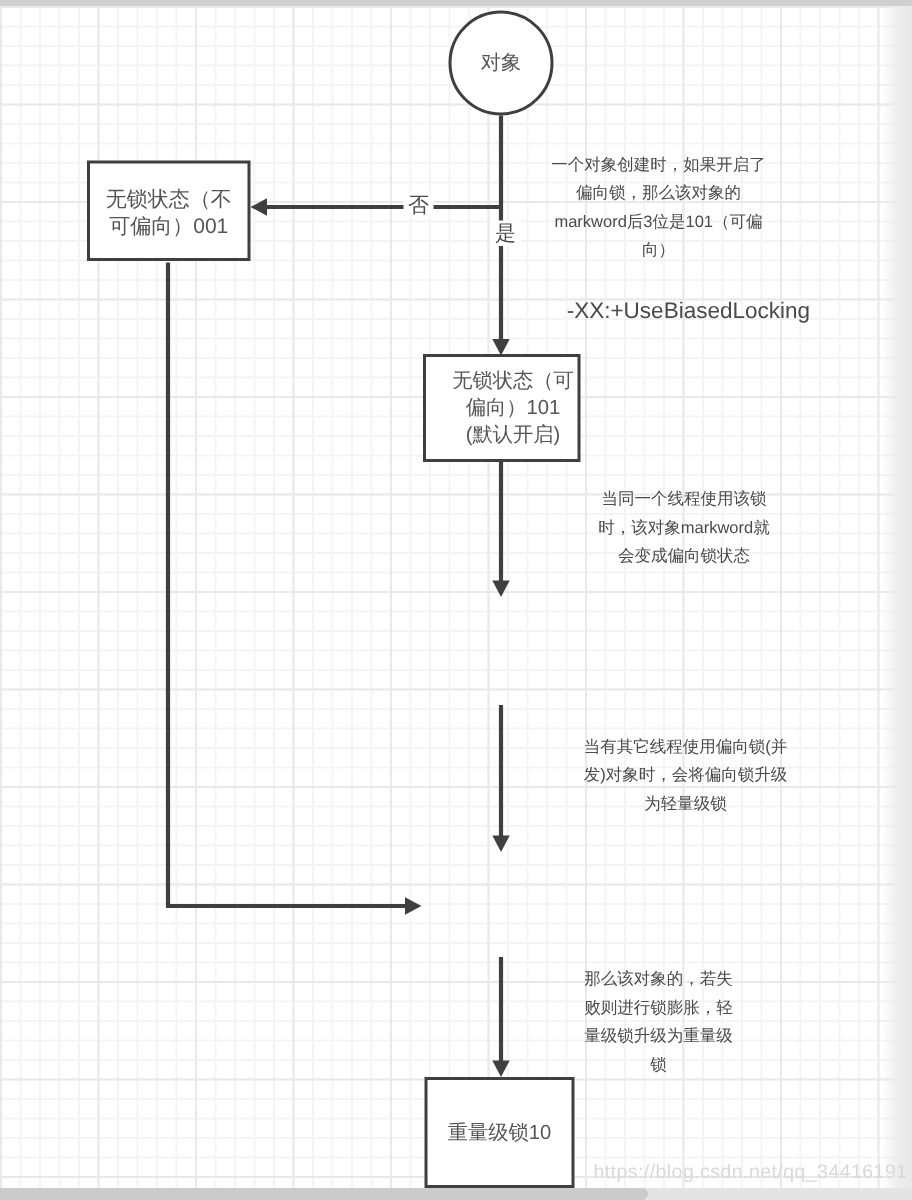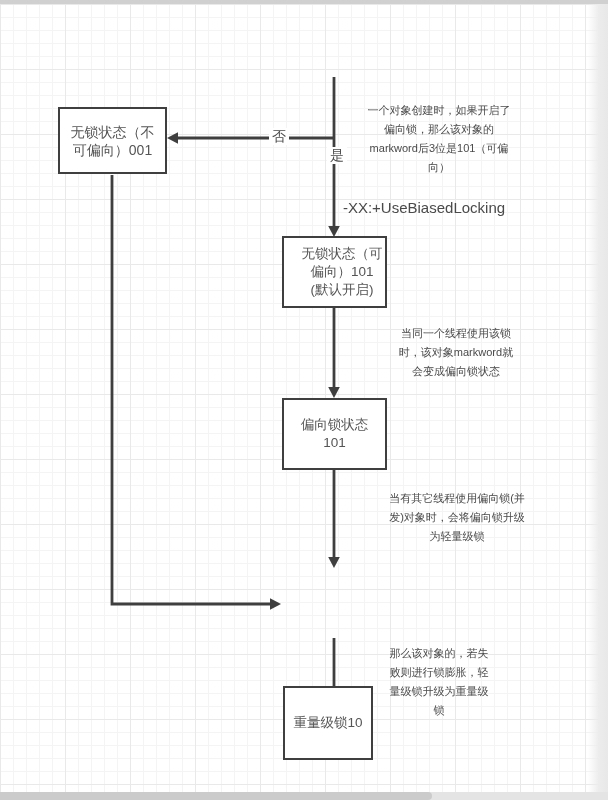--- a/index.html
+++ b/index.html
@@ -29,37 +29,37 @@
     display:flex;align-items:center;justify-content:center;text-align:center;
     color:#555;font-size:13.5px;line-height:18px;z-index:2;
   }
   .node-label{white-space:pre-line;}
   .circle{border-radius:50%;}
   .n-object{left:299px;top:7px;width:70px;height:70px;}
   .n-nolock-unbiasable{left:58px;top:107px;width:109px;height:67px;font-size:14px;}
   .n-nolock-biasable{left:282px;top:236px;width:105px;height:72px;padding-left:15px;}
   .n-biased{left:282px;top:398px;width:105px;height:72px;}
   .n-light{left:282px;top:568px;width:105px;height:70px;}
-  .n-heavy{left:283px;top:686px;width:90px;height:74px;}
+  .n-heavy{left:283px;top:718px;width:100px;height:74px;}
   .branch-label{
     position:absolute;background:#fff;color:#4a4a4a;font-size:14px;
     padding:0 3px;z-index:3;line-height:17px;
   }
   .lbl-no{left:269px;top:128px;}
   .lbl-yes{left:327px;top:147px;}
   .annotation{
     position:absolute;color:#4a4a4a;font-size:11px;line-height:19px;
     text-align:center;white-space:pre-line;z-index:2;
   }
   .a1{left:337px;top:101px;width:204px;}
   .a2{left:356px;top:324px;width:200px;}
   .a3{left:351px;top:489px;width:212px;}
   .a4{left:339px;top:644px;width:200px;}
   .jvm-flag{
-    position:absolute;left:324px;top:199px;width:200px;text-align:center;
+    position:absolute;left:340px;top:199px;width:200px;text-align:right;
     color:#4a4a4a;font-size:15px;z-index:2;
   }
   .watermark{
     position:absolute;right:3px;top:773px;color:#d9d9d9;font-size:13px;z-index:7;
     letter-spacing:0.3px;
   }
   .hscroll-track{
     position:absolute;left:0;bottom:0;width:608px;height:8px;background:#e4e4e4;z-index:8;
   }
   .hscroll-thumb{
@@ -88,36 +88,35 @@
     <path d="M334 470 V560" stroke="#3f3f3f" stroke-width="2.8" fill="none"></path>
     <polygon points="334,568 328.2,557 339.8,557" fill="#3f3f3f"></polygon>
 
     <path d="M334 638 V710" stroke="#3f3f3f" stroke-width="2.8" fill="none"></path>
     <polygon points="334,718 328.2,707 339.8,707" fill="#3f3f3f"></polygon>
 
     <path d="M112 175 V604 H272" stroke="#3f3f3f" stroke-width="2.8" fill="none"></path>
     <polygon points="281,604 270,598.2 270,609.8" fill="#3f3f3f"></polygon>
   </svg>
 
+  <div class="node circle n-object">
+    <span class="node-label">对象</span>
+  </div>
 
   <div class="node n-nolock-unbiasable">
     <span class="node-label">无锁状态（不
 可偏向）001</span>
   </div>
 
   <div class="node n-nolock-biasable">
     <span class="node-label">无锁状态（可
 偏向）101
 (默认开启)</span>
   </div>
 
-  <div class="node n-biased">
-    <span class="node-label">偏向锁状态
-101</span>
-  </div>
 
 
   <div class="node n-heavy">
     <span class="node-label">重量级锁10</span>
   </div>
 
   <div class="branch-label lbl-no">否</div>
   <div class="branch-label lbl-yes">是</div>
 
   <div class="annotation a1">一个对象创建时，如果开启了
@@ -132,18 +131,19 @@
 发)对象时，会将偏向锁升级
 为轻量级锁</div>
   <div class="annotation a4">那么该对象的，若失
 败则进行锁膨胀，轻
 量级锁升级为重量级
 锁</div>
 
   <div class="top-strip"></div>
   <div class="right-gutter"></div>
 
+  <div class="watermark">https://blog.csdn.net/qq_34416191</div>
 
   <div class="hscroll-track">
     <div class="hscroll-thumb"></div>
   </div>
 
 </div>
 
 </body></html>

